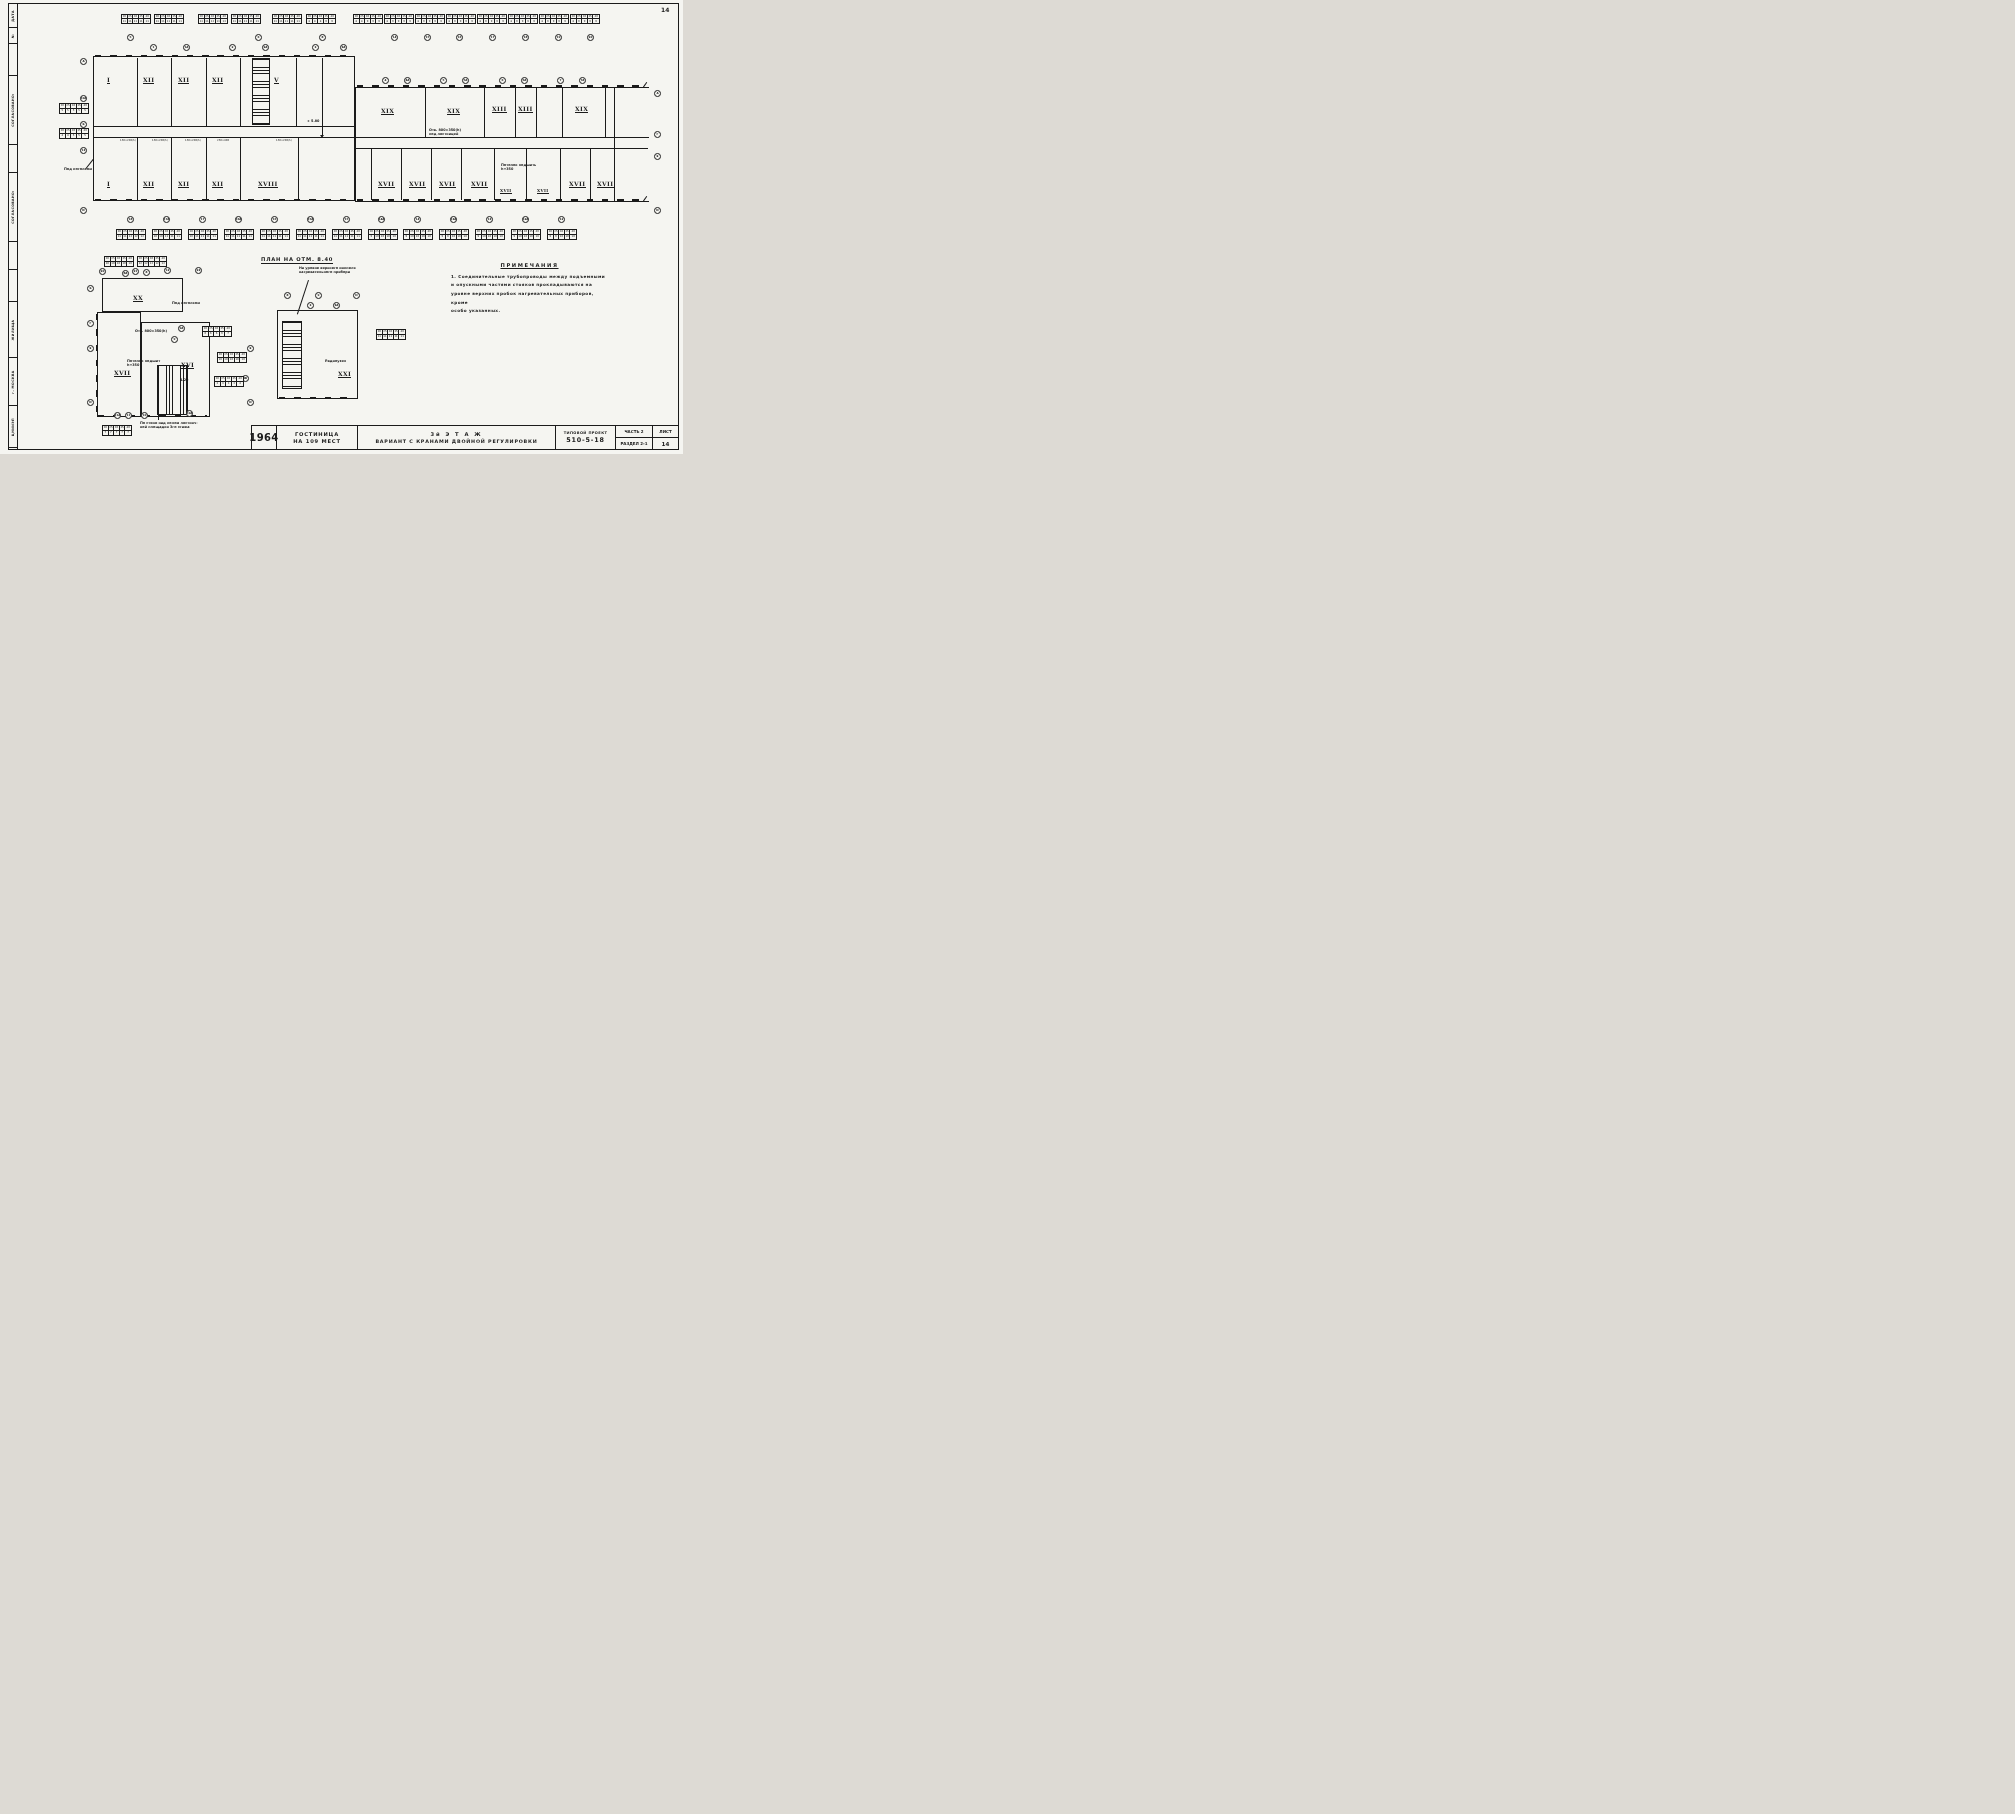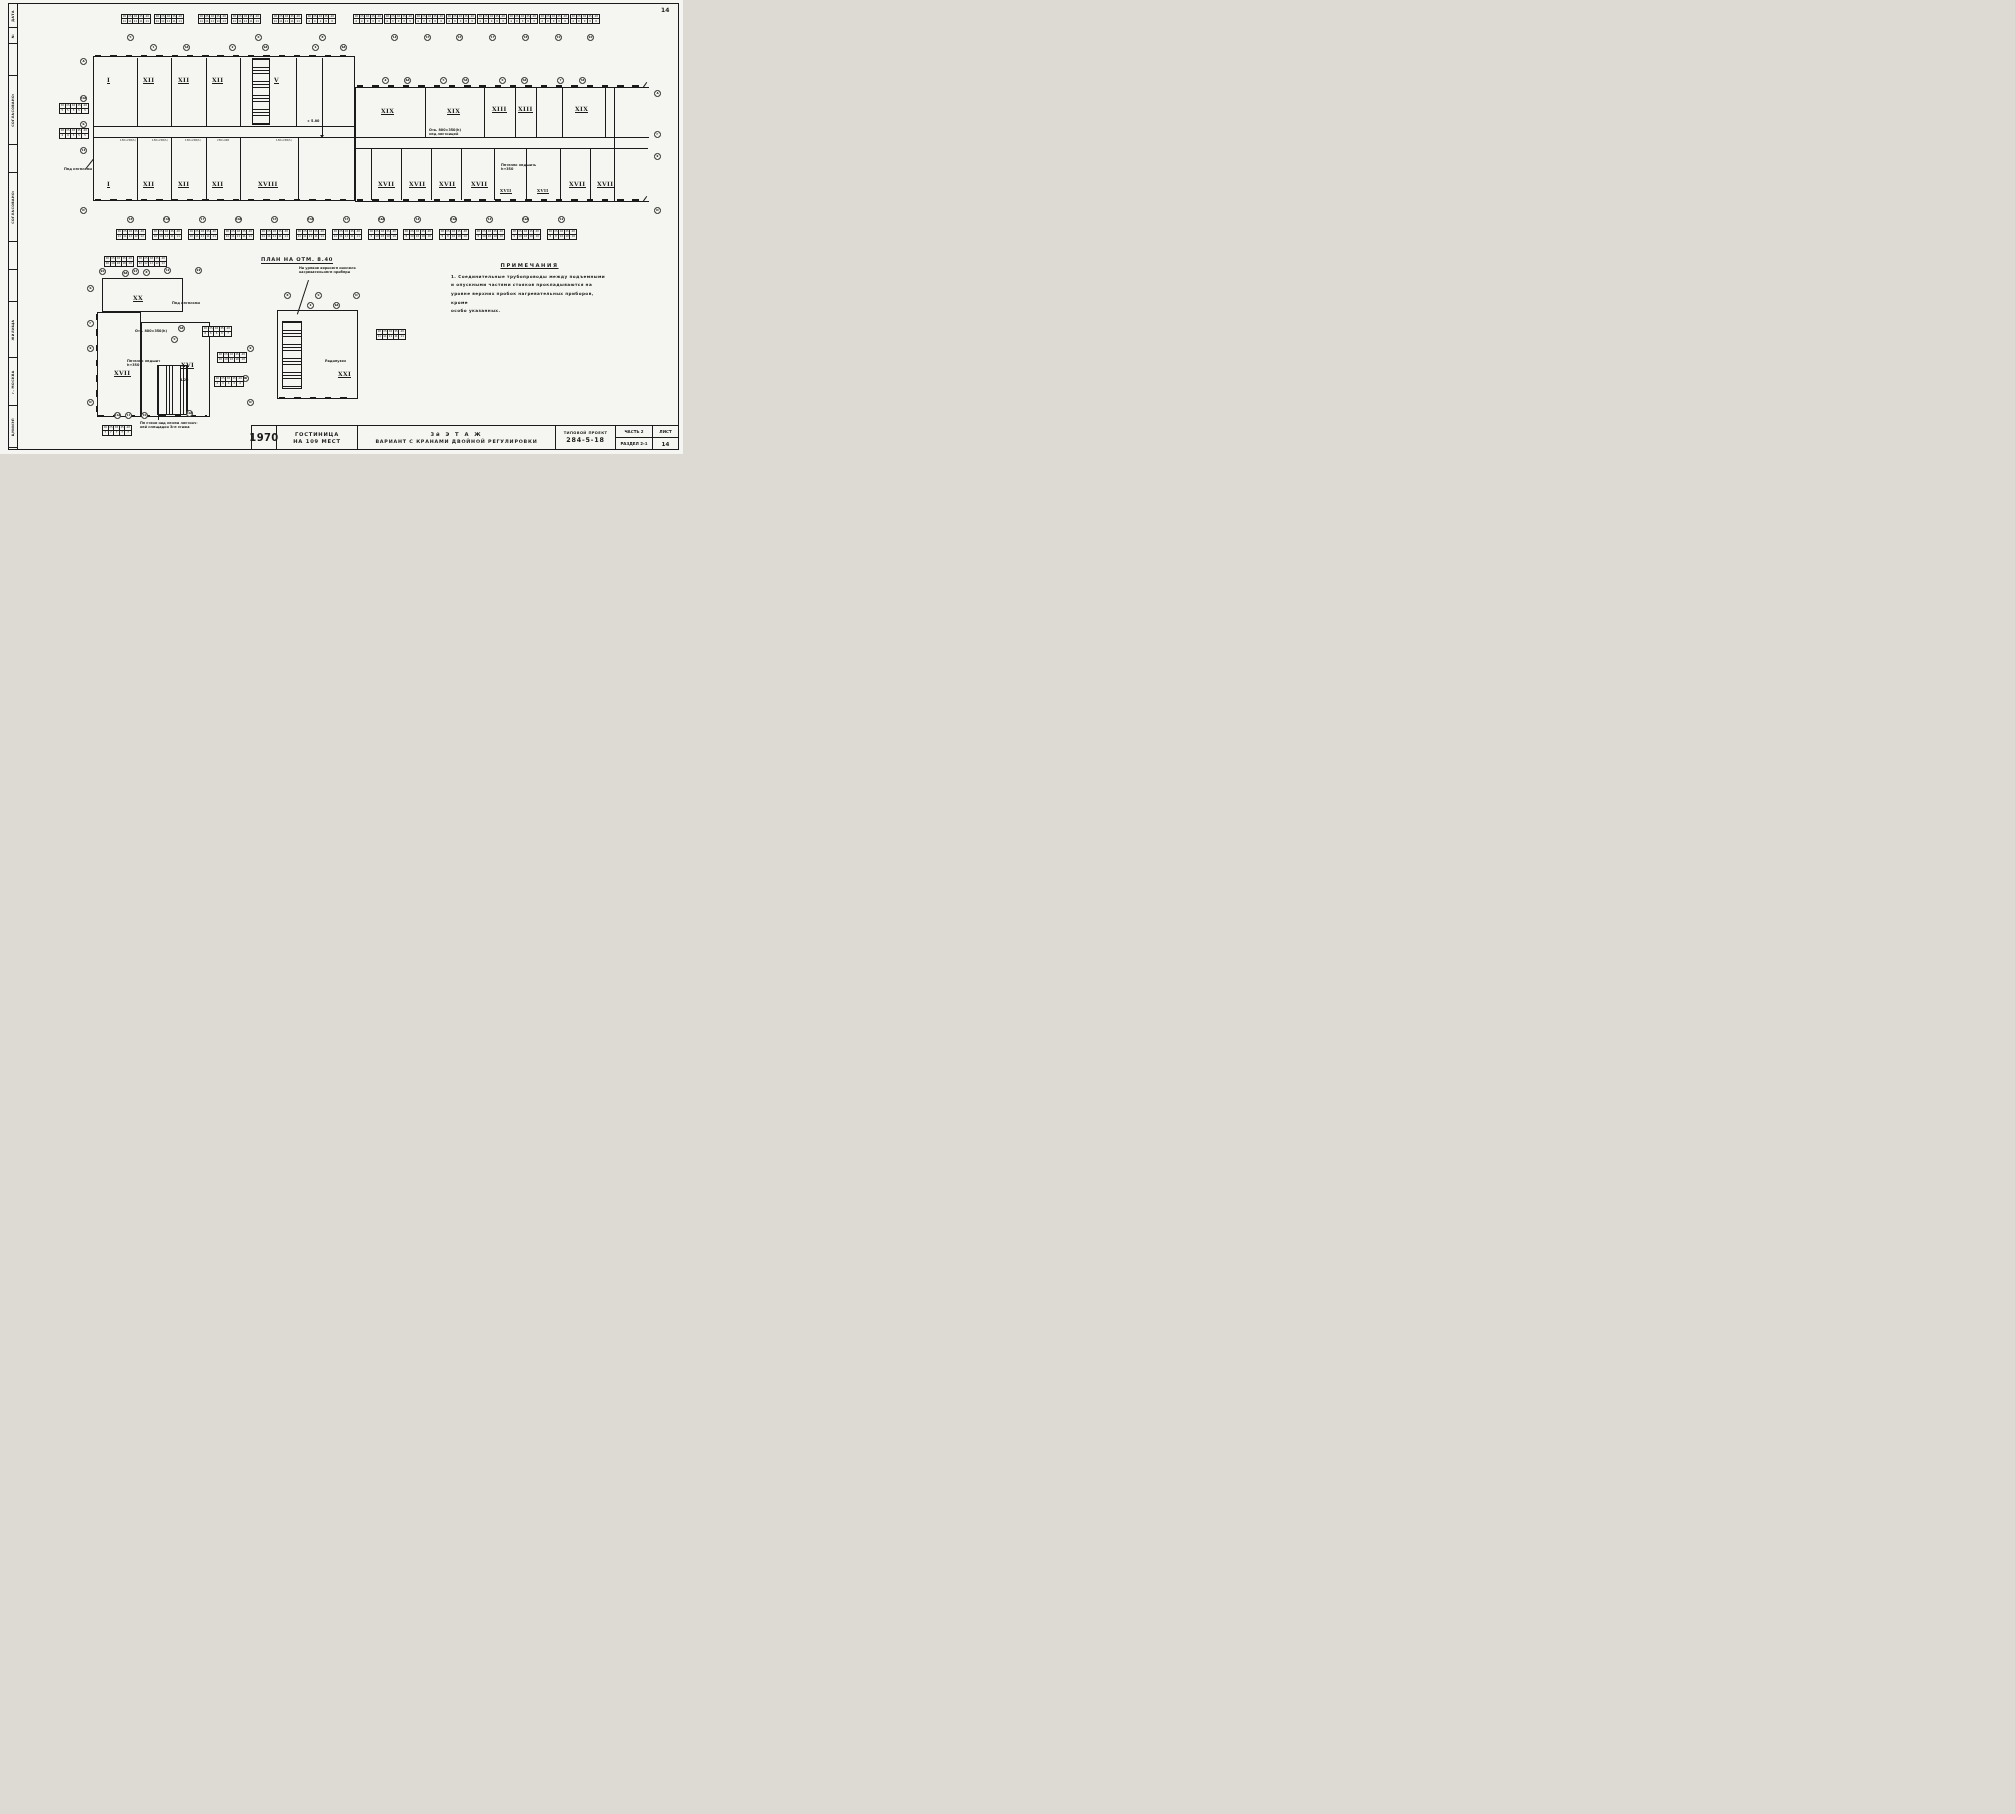--- a/index.html
+++ b/index.html
@@ -1204,33 +1204,33 @@
         <div class="nline">и  опускными  частями  стояков  прокладываются  на</div>
 
         <div class="nline">уровне  верхних  пробок  нагревательных  приборов, кроме</div>
 
         <div class="nline">особо  указанных.</div>
       </div>
   </div>
 
   <div class="tblock">
     <div class="tb-cell tb-year">
-      <span>1970</span>
+      <span>1964</span>
     </div>
     <div class="tb-cell tb-obj">
       <div>ГОСТИНИЦА</div>
       <div>НА 109 МЕСТ</div>
     </div>
     <div class="tb-cell tb-var">
       <div class="tb-floor">3й  Э Т А Ж</div>
       <div class="tb-variant">ВАРИАНТ  С  КРАНАМИ  ДВОЙНОЙ  РЕГУЛИРОВКИ</div>
     </div>
     <div class="tb-cell tb-ser">
       <div class="tb-serlabel">ТИПОВОЙ ПРОЕКТ</div>
-      <div class="tb-sernum">284-5-18</div>
+      <div class="tb-sernum">510-5-18</div>
     </div>
     <div class="tb-cell tb-part">
       <div>ЧАСТЬ 2</div>
       <div>РАЗДЕЛ 2-1</div>
     </div>
     <div class="tb-cell tb-list">
       <div>ЛИСТ</div>
       <div>14</div>
     </div>
   </div>

